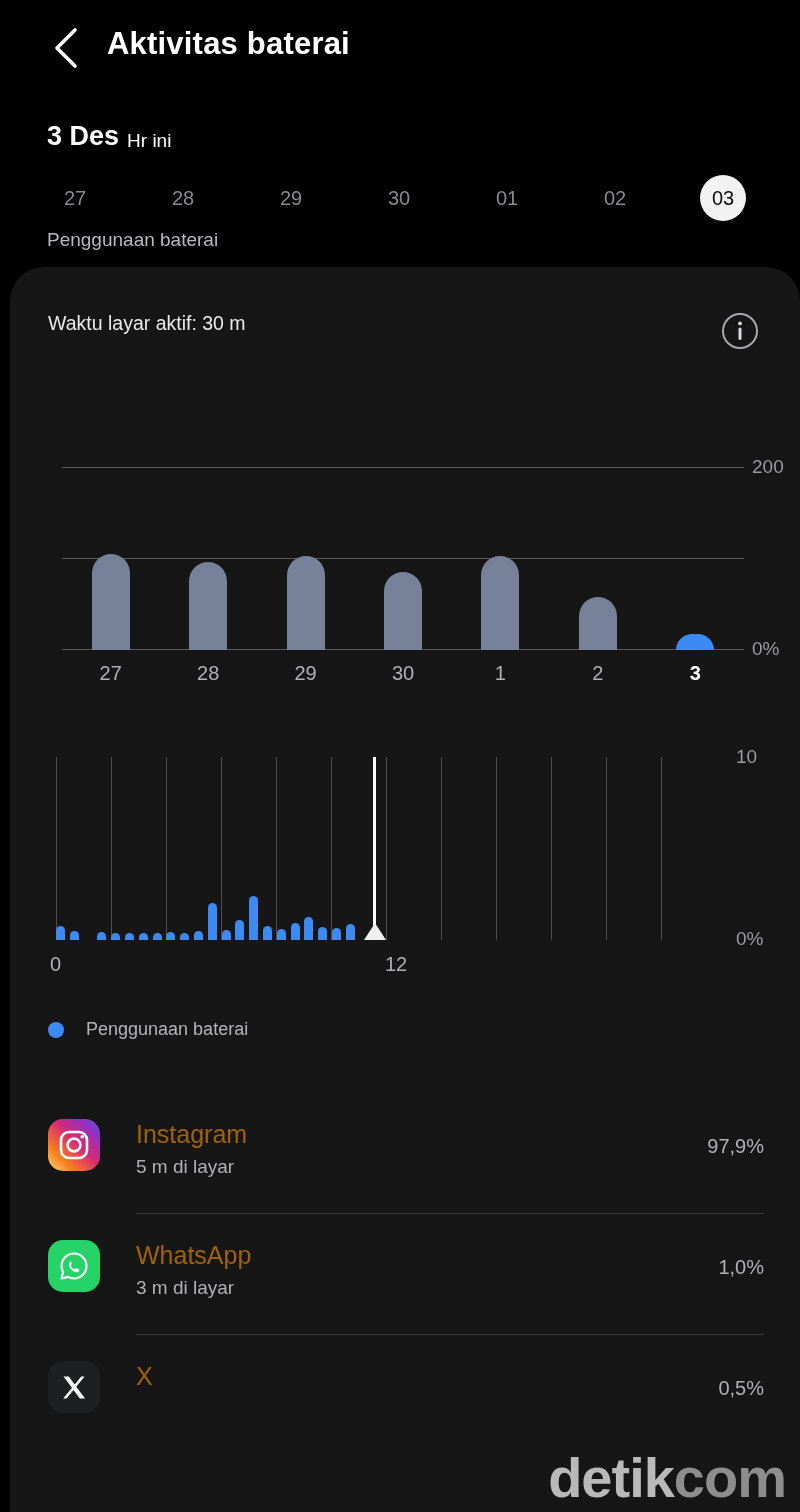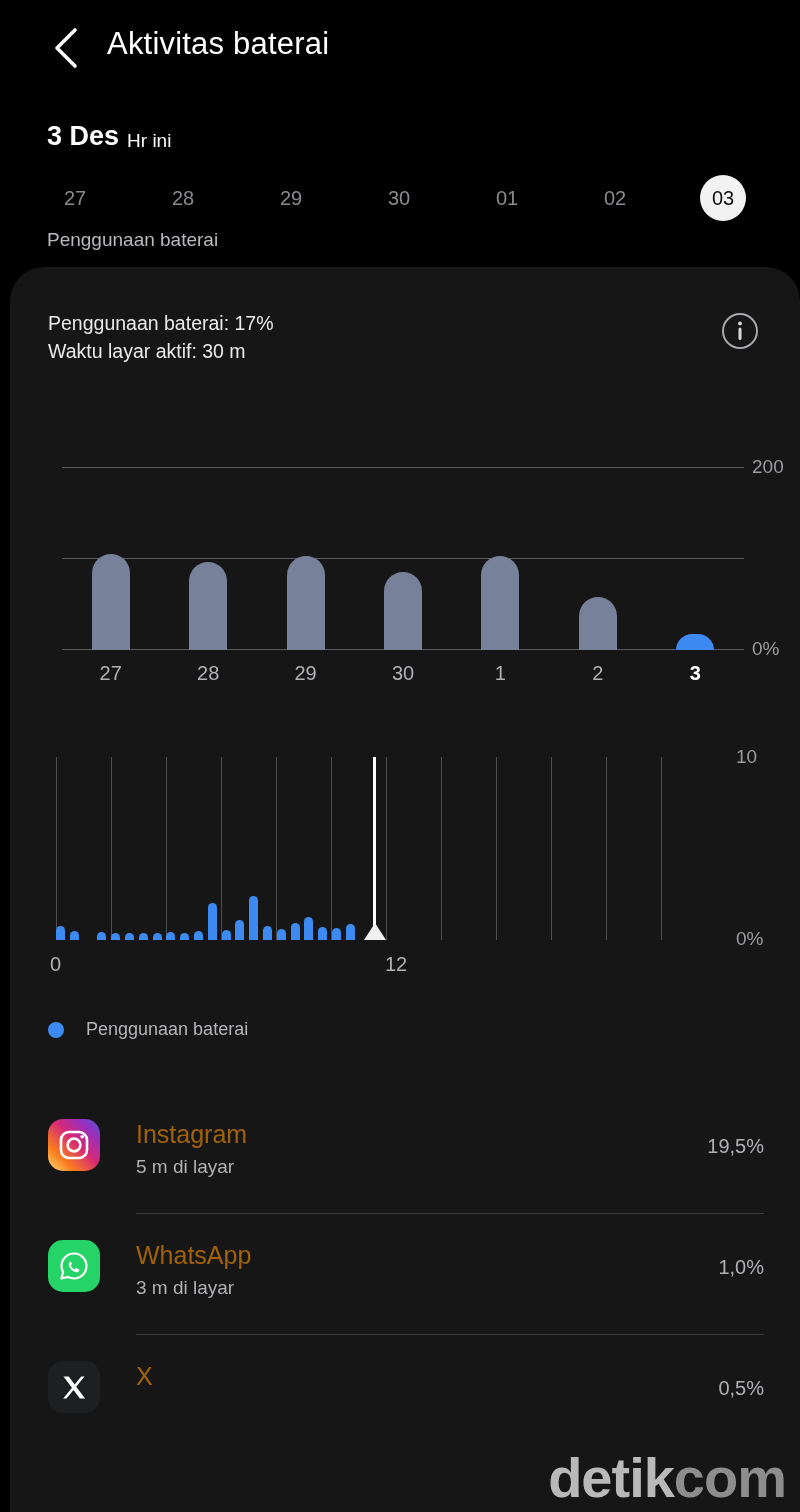--- a/index.html
+++ b/index.html
@@ -16,21 +16,21 @@
   .header { position:relative; height:100px; }
   .back-btn {
     position:absolute; left:40px; top:22px;
     width:52px; height:52px;
     display:flex; align-items:center; justify-content:center;
     cursor:pointer;
   }
   .back-btn svg { display:block; }
   .page-title {
     position:absolute; left:107px; top:26px;
-    font-size:31px; font-weight:400; color:#ffffff;
+    font-size:31px; font-weight:700; color:#ffffff;
     letter-spacing:0.2px;
   }
 
   
   .date-line { position:absolute; left:47px; top:121px; display:flex; align-items:flex-end; }
   .date-big { font-size:27px; font-weight:700; color:#ffffff; }
   .date-sub { font-size:19px; font-weight:400; color:#ffffff; margin-left:8px; }
 
   
   .day-strip {
@@ -209,21 +209,20 @@
       <div class="day-cell active" style="left: 683px;">
         <span>03</span>
       </div>
     </div>
 
   <div class="section-label">Penggunaan baterai</div>
 
   <div class="card">
 
     <div class="stats">
-      <div>Penggunaan baterai: 17%</div>
       <div>Waktu layar aktif: 30 m</div>
     </div>
 
     <div class="info-icon">
       <svg width="40" height="40" viewBox="0 0 40 40" fill="none">
         <circle cx="20" cy="20" r="17" stroke="#a8a8ac" stroke-width="2"></circle>
         <circle cx="20" cy="12.4" r="1.9" fill="#d8d8dc"></circle>
         <rect x="18.5" y="16.6" width="3" height="12.5" rx="1.5" fill="#d8d8dc"></rect>
       </svg>
     </div>
@@ -313,21 +312,21 @@
                 <svg width="34" height="34" viewBox="0 0 34 34" fill="none">
                   <rect x="4" y="4" width="26" height="26" rx="8" stroke="#fff" stroke-width="2.6"></rect>
                   <circle cx="17" cy="17" r="6.4" stroke="#fff" stroke-width="2.6"></circle>
                   <circle cx="25.2" cy="8.8" r="1.8" fill="#fff"></circle>
                 </svg>
               </div>
             </div>
           </div>
           <div class="app-name">Instagram</div>
           <div class="app-sub">5 m di layar</div>
-          <div class="app-pct">19,5%</div>
+          <div class="app-pct">97,9%</div>
           <div class="app-div"></div>
         </div>
         <div class="app-row">
           <div class="app-icon">
             <div class="ico-wa">
               <svg width="34" height="34" viewBox="0 0 34 34" fill="none">
                 <path d="M17 4.5c-6.9 0-12.5 5.6-12.5 12.5 0 2.2.6 4.3 1.6 6.1L4.5 29.5l6.6-1.6c1.7 1 3.8 1.6 5.9 1.6 6.9 0 12.5-5.6 12.5-12.5S23.9 4.5 17 4.5z" stroke="#fff" stroke-width="2.2" stroke-linejoin="round"></path>
                 <path d="M12.6 11.8c.3-.1.9 0 1.2.6l1 2.1c.2.4.1.8-.2 1.1l-.6.7c-.2.2-.2.5-.1.8.5 1 1.9 2.5 3.1 3.1.3.2.6.1.8-.1l.7-.7c.3-.3.7-.4 1.1-.2l2.1 1c.5.3.7.9.6 1.2-.4 1.3-1.7 2-3 1.8-3.4-.5-7-4.1-7.5-7.5-.2-1.3.5-2.6 1.8-3z" fill="#fff"></path>
               </svg>
             </div>

